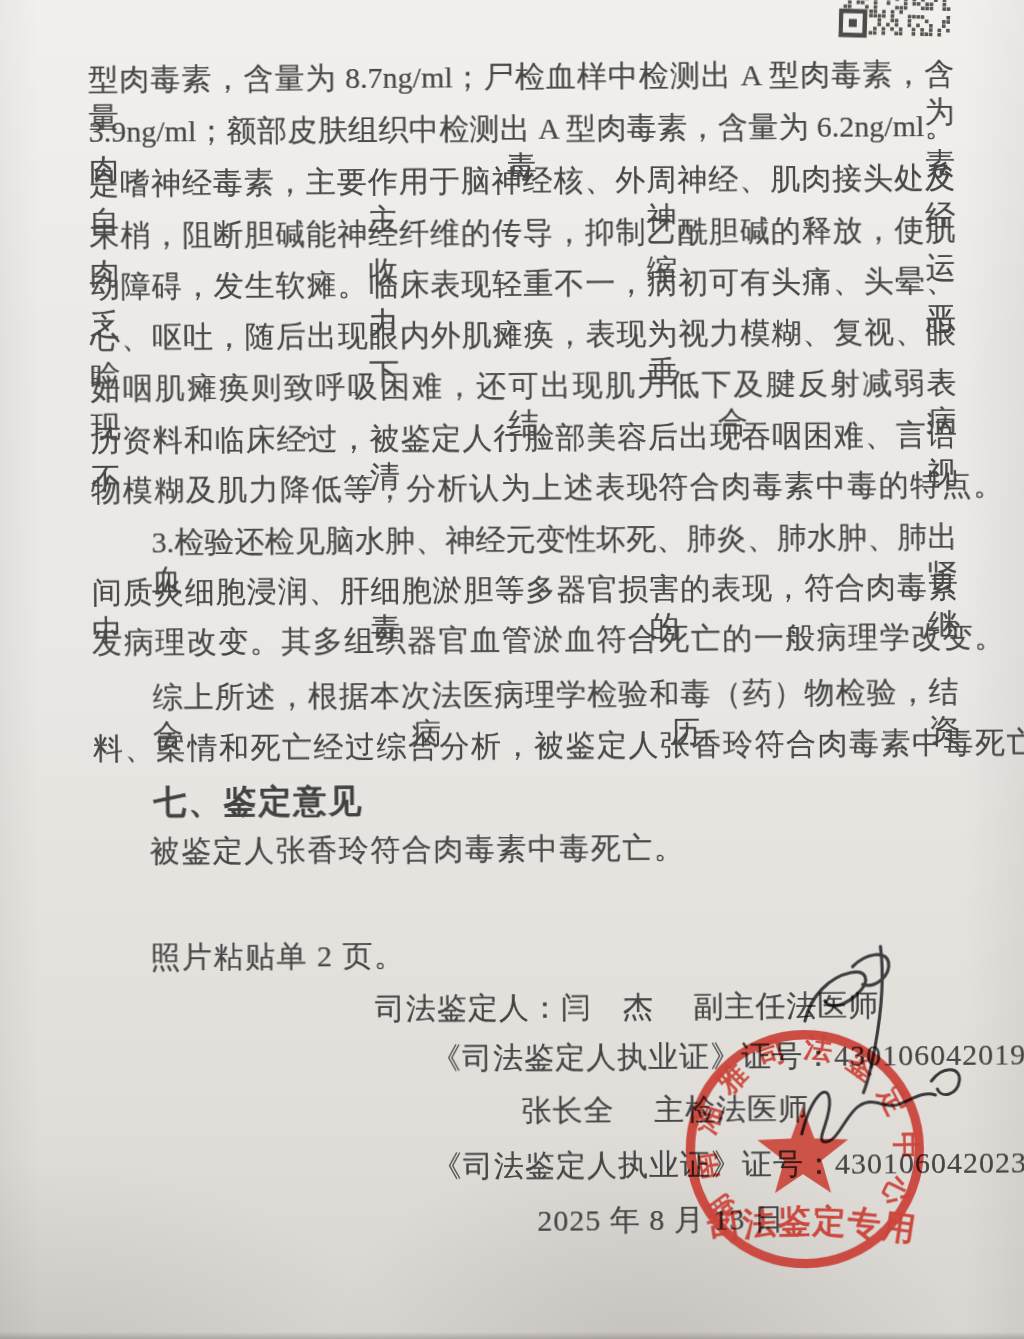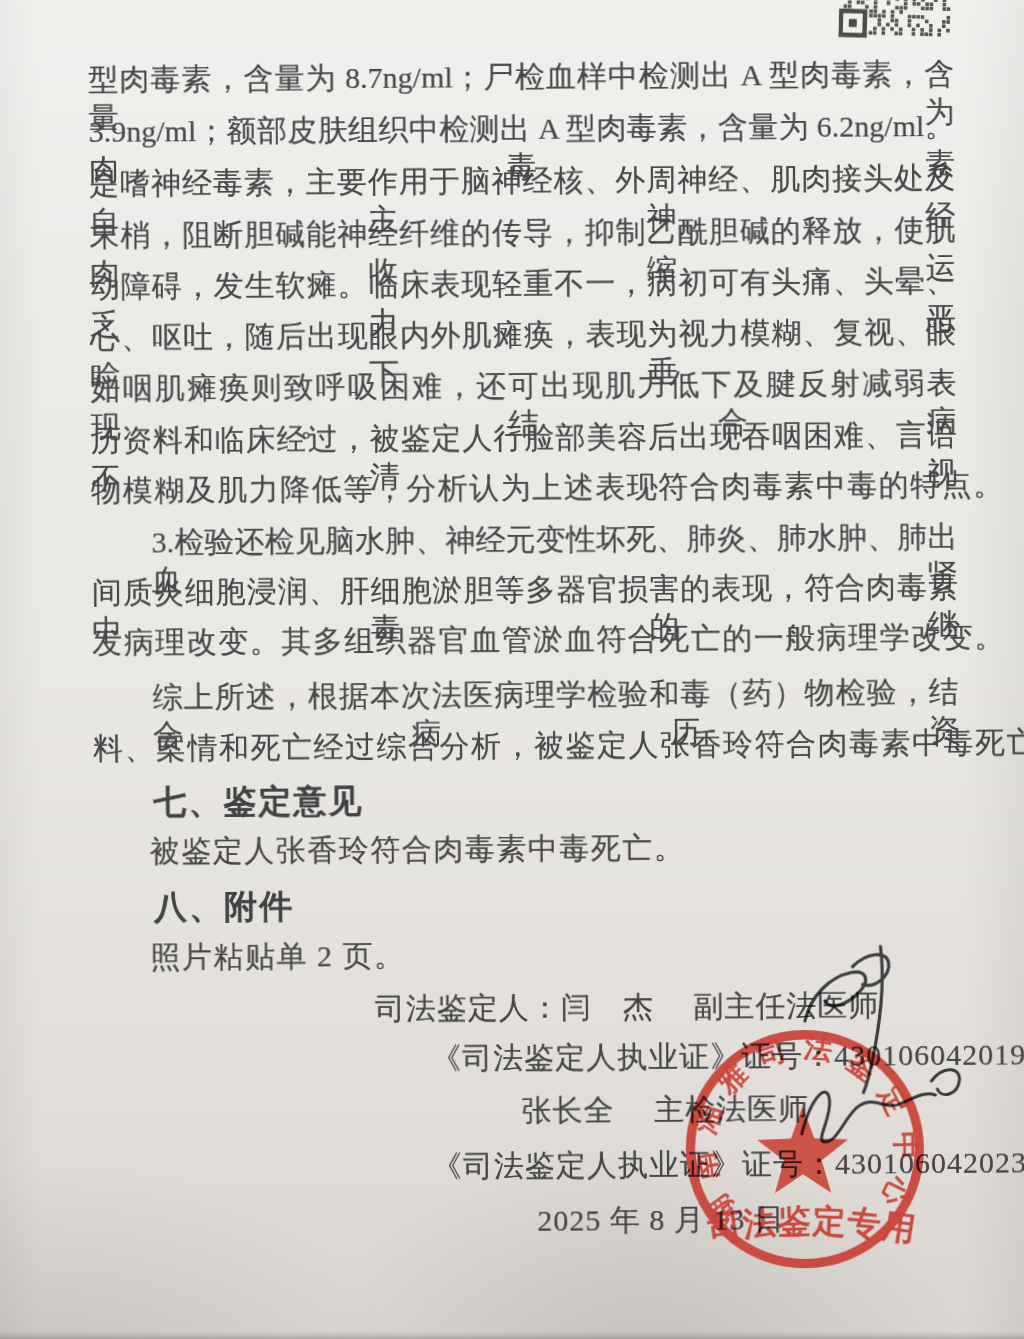--- a/index.html
+++ b/index.html
@@ -157,21 +157,20 @@
       <div class="ln j" style="top:419px">历资料和临床经过，被鉴定人行脸部美容后出现吞咽困难、言语不清、视</div>
       <div class="ln" style="top:469px">物模糊及肌力降低等，分析认为上述表现符合肉毒素中毒的特点。</div>
       <div class="ln j ind" style="top:521px">3.检验还检见脑水肿、神经元变性坏死、肺炎、肺水肿、肺出血、肾</div>
       <div class="ln j" style="top:571px">间质炎细胞浸润、肝细胞淤胆等多器官损害的表现，符合肉毒素中毒的继</div>
       <div class="ln" style="top:621px">发病理改变。其多组织器官血管淤血符合死亡的一般病理学改变。</div>
       <div class="ln j ind" style="top:676px">综上所述，根据本次法医病理学检验和毒（药）物检验，结合病历资</div>
       <div class="ln" style="top:727px">料、案情和死亡经过综合分析，被鉴定人张香玲符合肉毒素中毒死亡。</div>
 
       <div class="heading" style="top:778px;left:152px">七、鉴定意见</div>
       <div class="ln" style="top:830px;left:148px">被鉴定人张香玲符合肉毒素中毒死亡。</div>
-      <div class="heading" style="top:883px;left:152px">八、附件</div>
       <div class="ln" style="top:936px;left:148px">照片粘贴单 2 页。</div>
 
       <div class="sig-ln" style="top:988px;left:372px">司法鉴定人：闫　杰　 副主任法医师</div>
       <div class="sig-ln" style="top:1038px;left:428px">《司法鉴定人执业证》证号：430106042019</div>
       <div class="sig-ln" style="top:1091px;left:518px">张长全　 主检法医师</div>
       <div class="sig-ln" style="top:1146px;left:428px">《司法鉴定人执业证》证号：430106042023</div>
       <div class="sig-ln" style="top:1201px;left:533px">2025 年 8 月 13 日</div>
     </div>
 
     <div class="sig-wrap" style="left:792px;top:945px;width:130px;height:160px">

